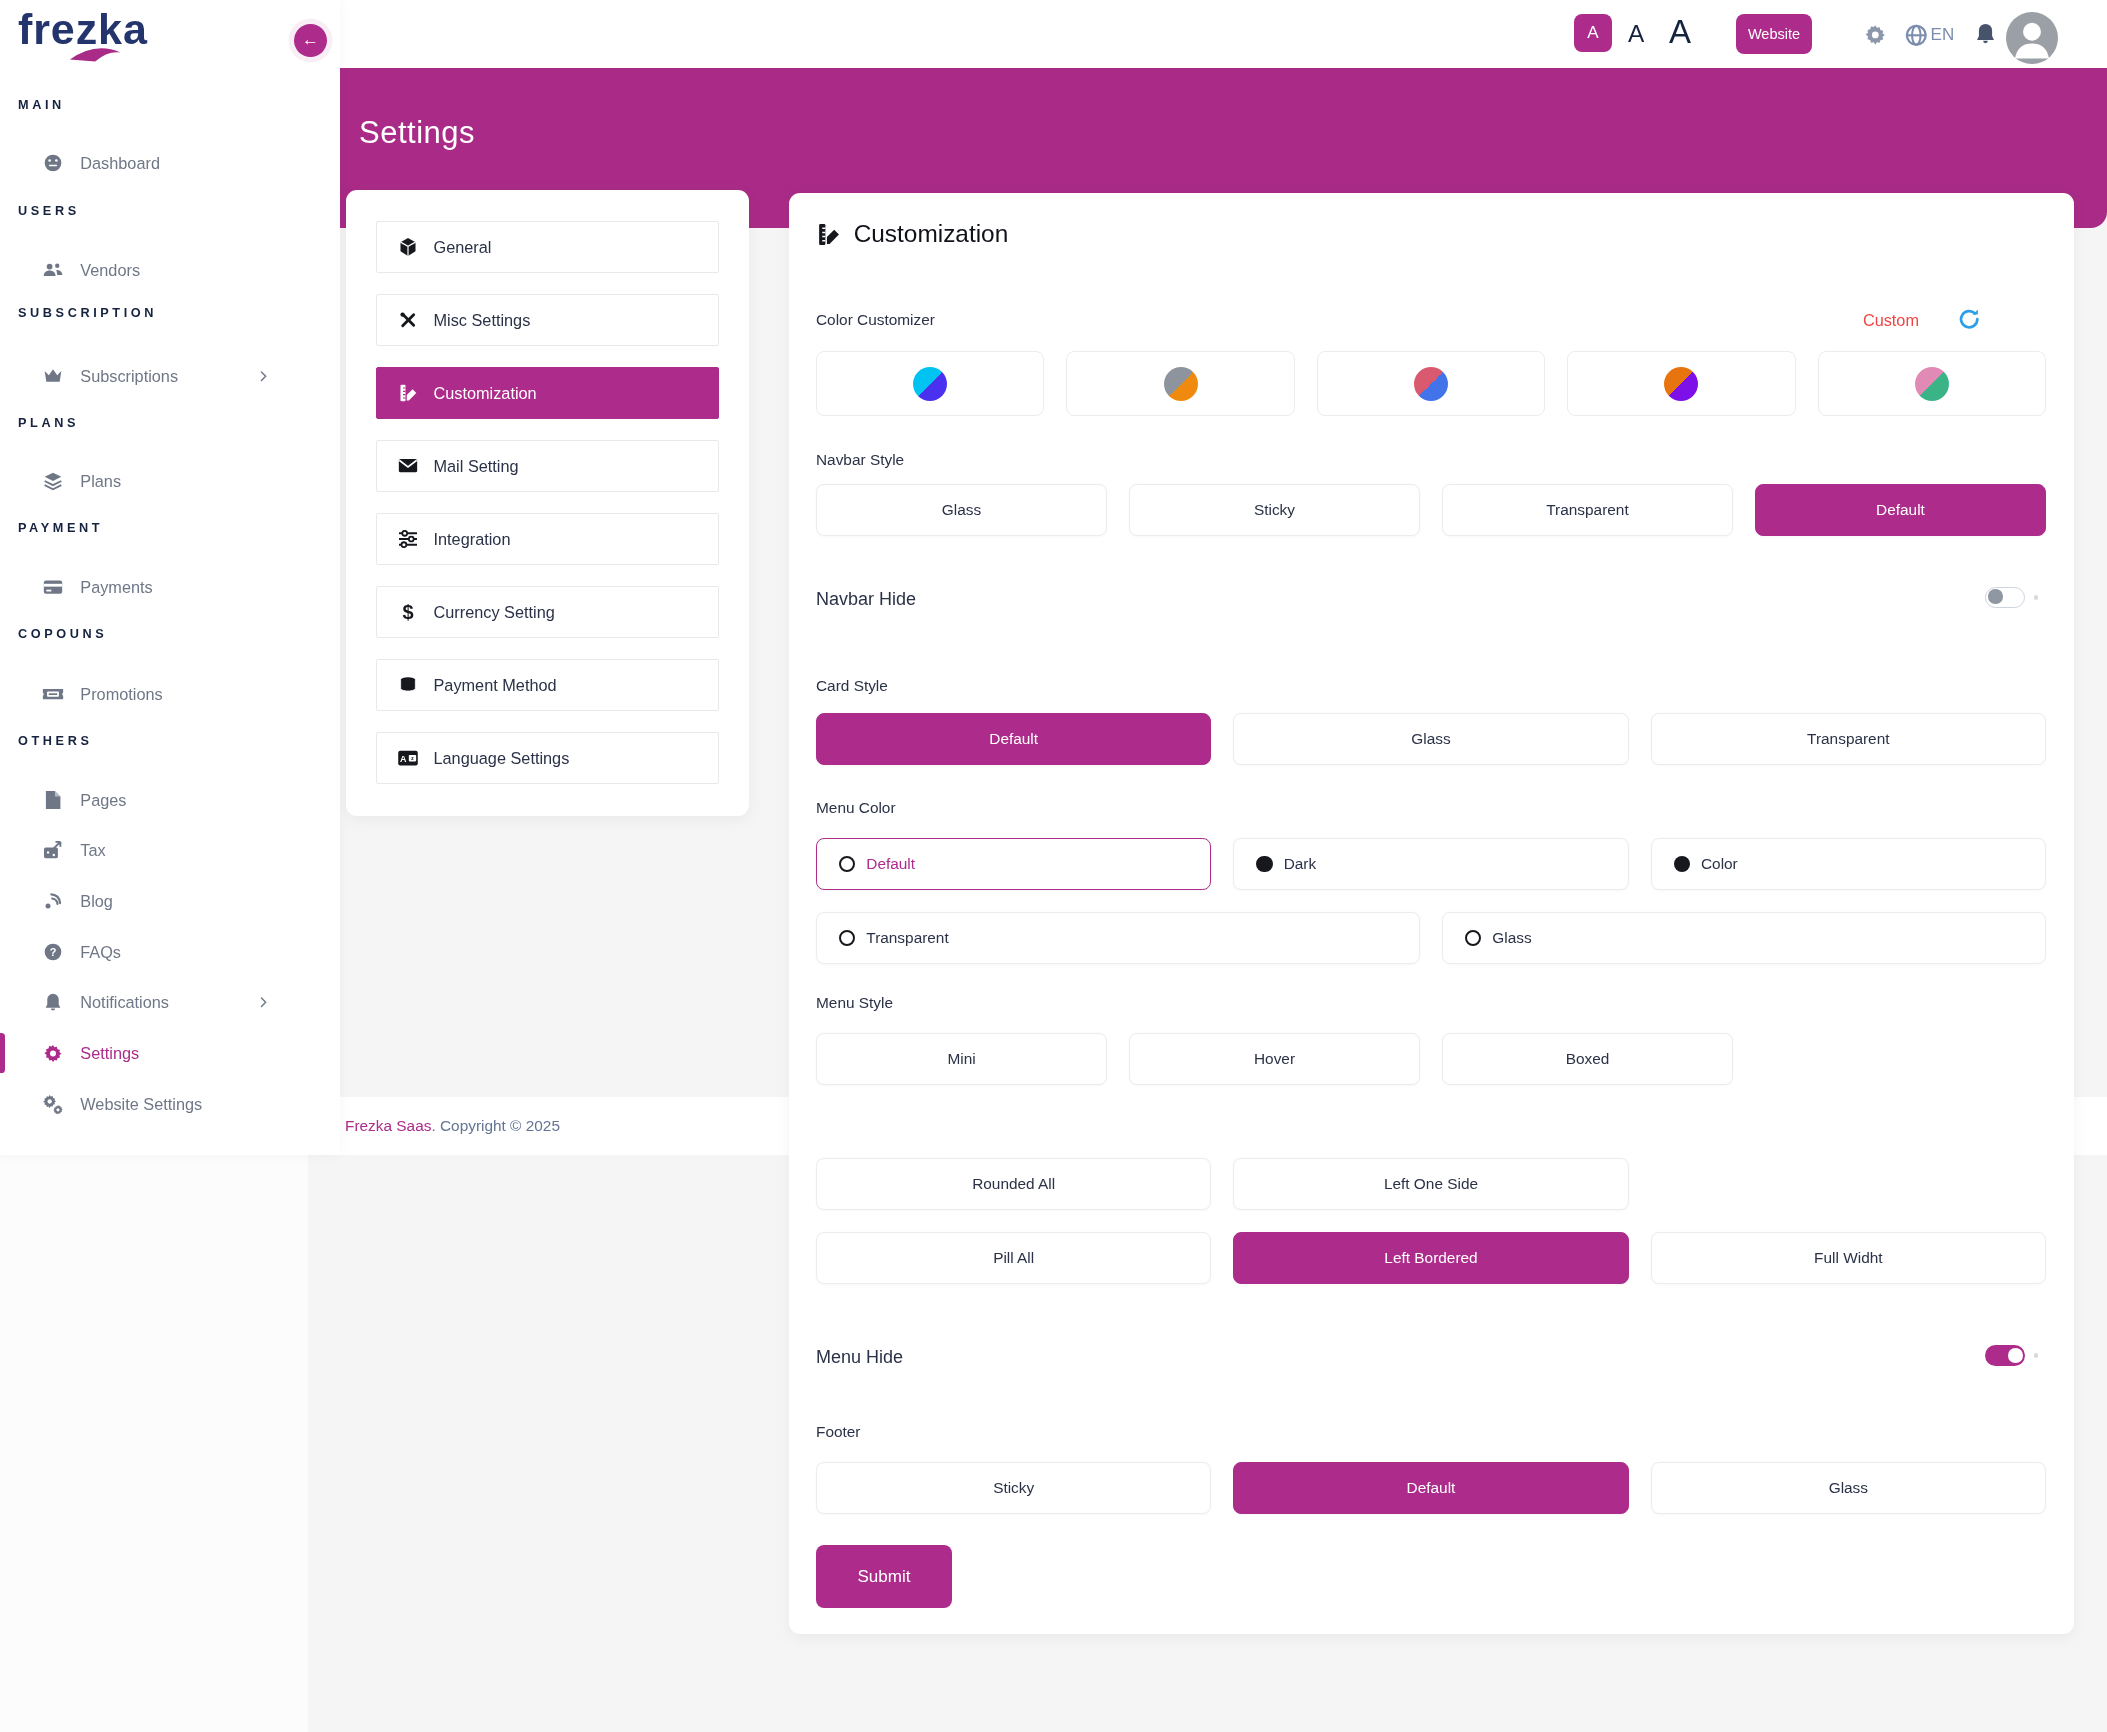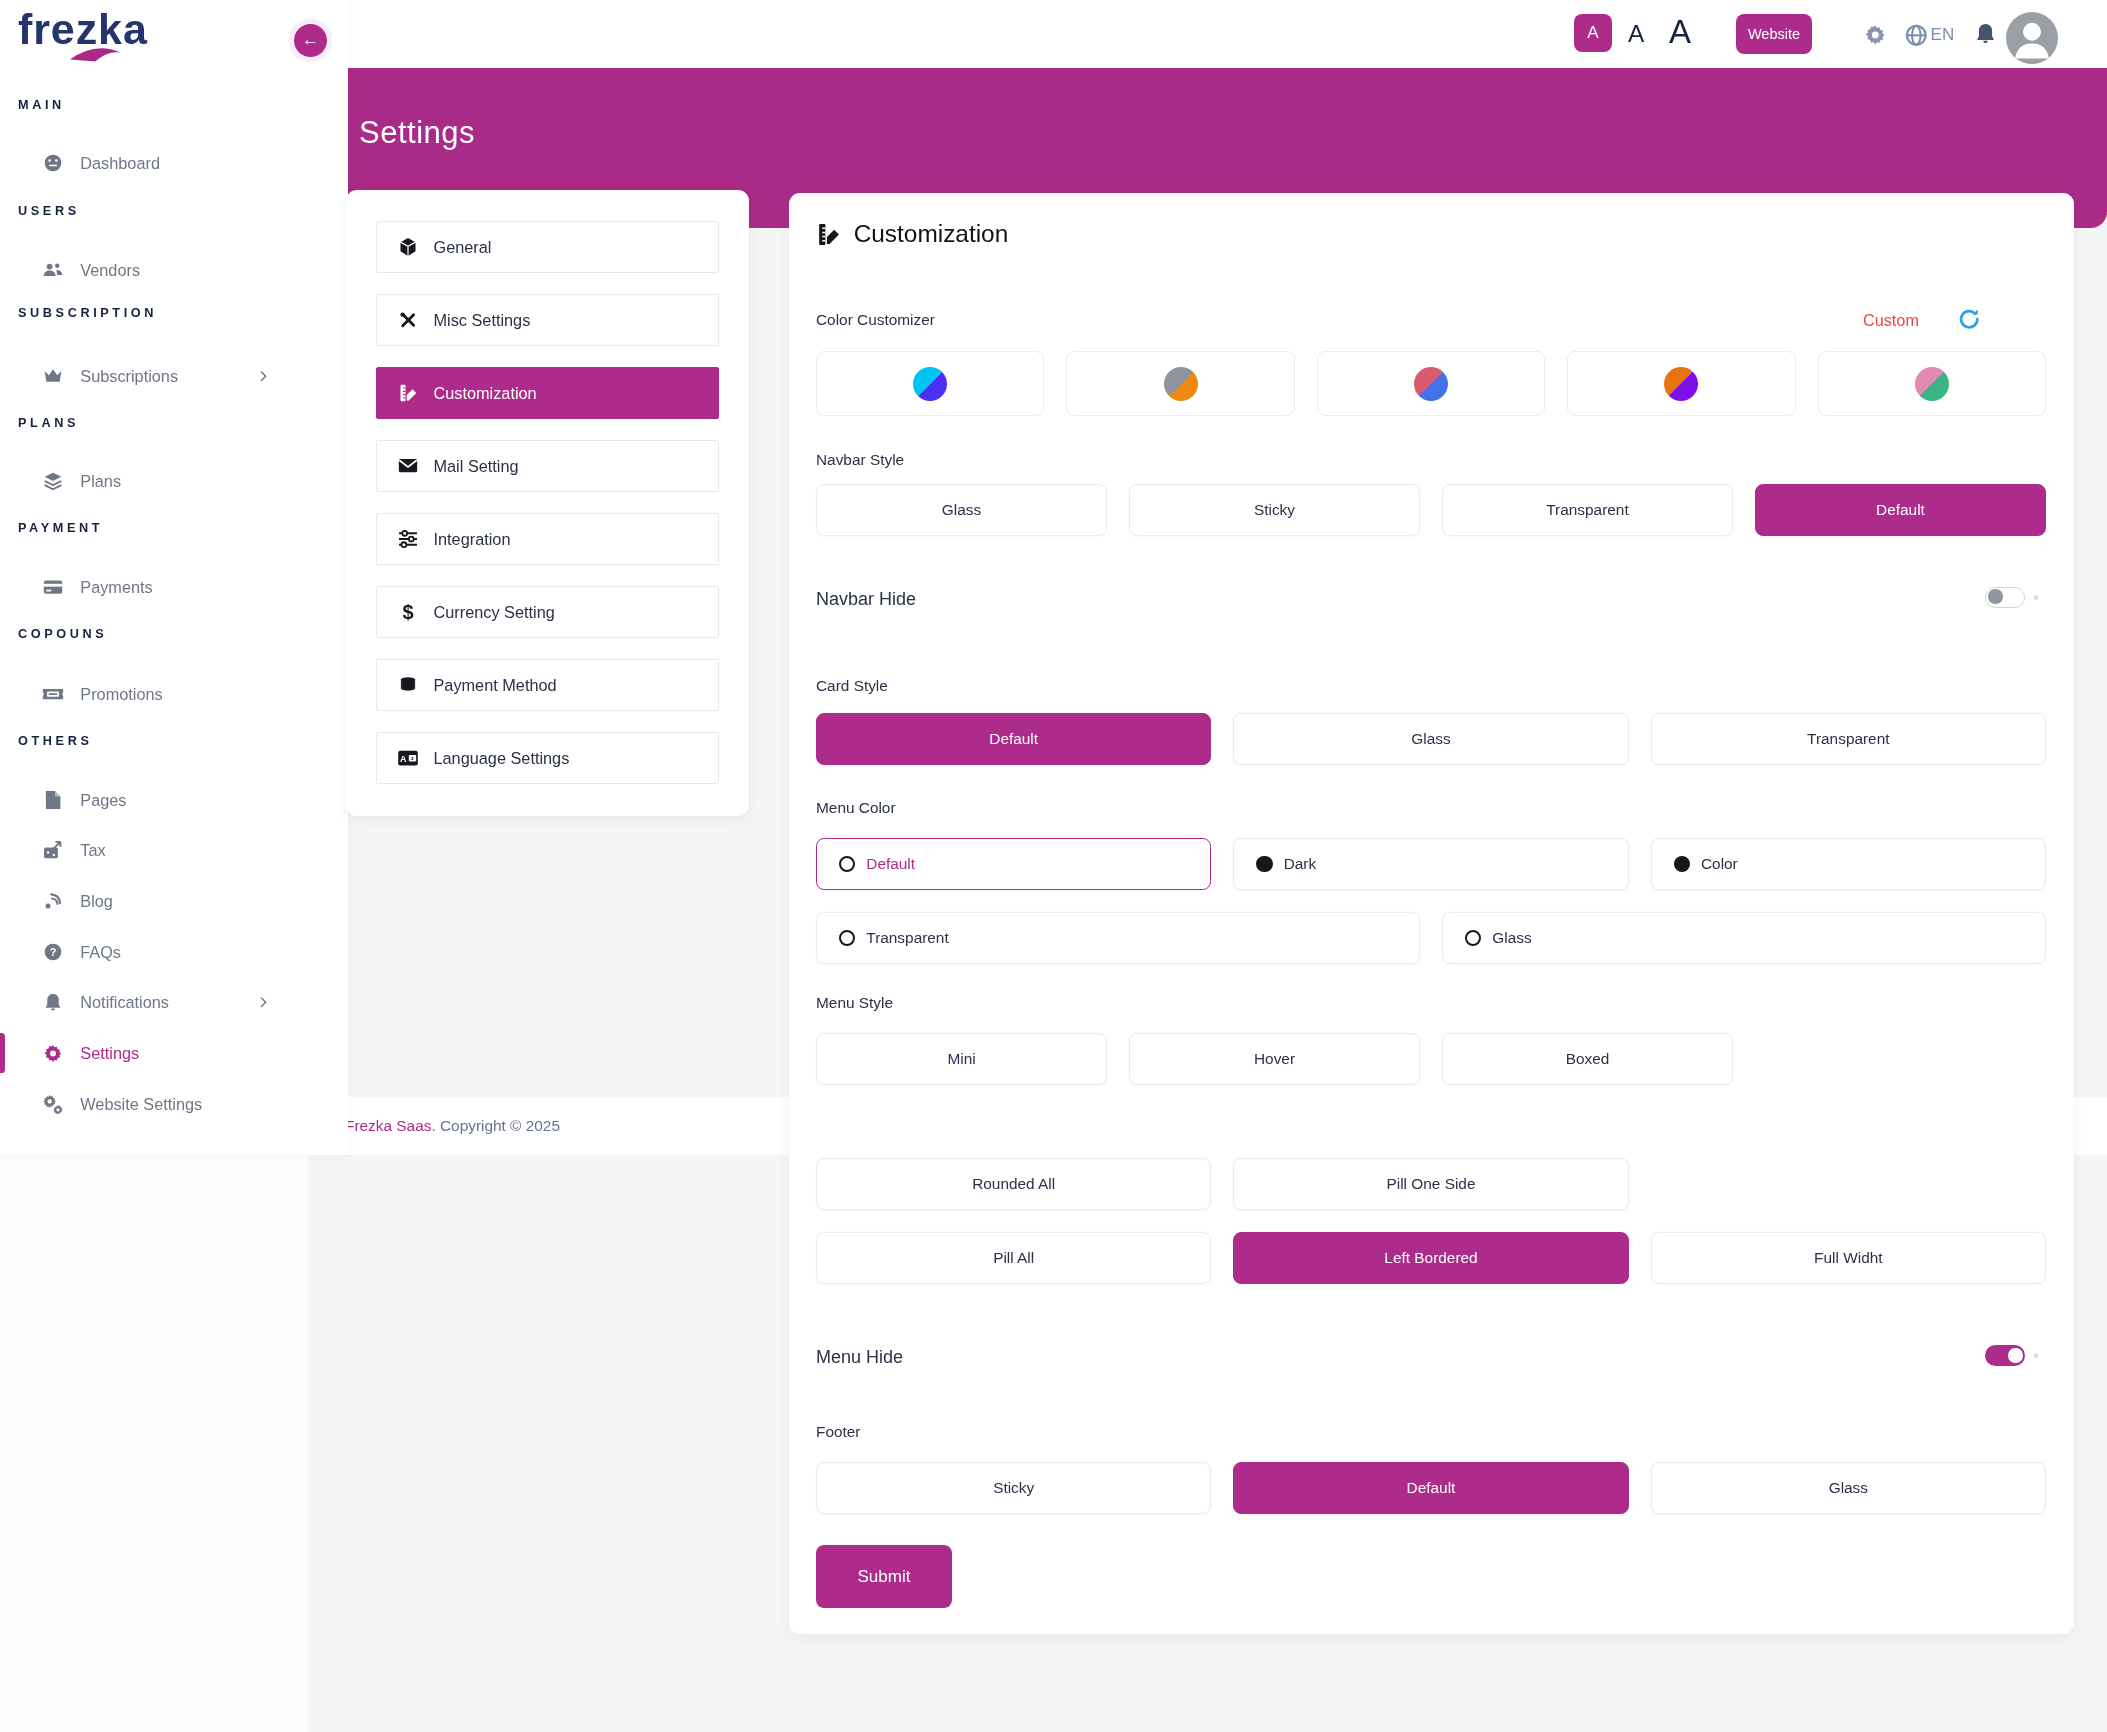--- a/index.html
+++ b/index.html
@@ -3,21 +3,21 @@
 <meta charset="utf-8">
 <style>
   html,body{margin:0;padding:0;background:#fcfcfc;font-family:"Liberation Sans",sans-serif;}
   .page{position:relative;width:2108px;height:1732px;overflow:hidden;background:#fcfcfc;}
 
   
   .content-bg{position:absolute;left:308px;top:68px;width:1799px;height:1664px;background:#f5f5f6;}
   .topbar{position:absolute;left:308px;top:0;width:1799px;height:68px;background:#ffffff;}
   .banner{position:absolute;left:308px;top:68px;width:1799px;height:160px;background:#a92b87;border-radius:0 0 16.3px 16.3px;}
   .banner-title{position:absolute;left:51px;top:47px;color:#ffffff;font-size:31px;font-weight:500;letter-spacing:0.5px;}
-  .sidebar{position:absolute;left:0;top:0;width:340px;height:1155px;background:#ffffff;box-shadow:0 0 12.7px rgba(0,0,0,.04);padding-left:8px;}
+  .sidebar{position:absolute;left:0;top:0;width:340px;height:1155px;background:#ffffff;box-shadow:0 0 12.7px rgba(0,0,0,.04);}
   .footerbar{position:absolute;left:308px;top:1097px;width:1799px;height:58px;background:#ffffff;display:flex;align-items:center;font-size:15.4px;color:#647492;}
 
   
   .logo{position:absolute;left:18px;top:5.4px;font-size:43px;font-weight:bold;color:#24356e;letter-spacing:0.9px;}
   .logo .swoosh{position:absolute;left:50px;top:42px;}
   .side-section{position:absolute;left:18px;font-size:12.7px;font-weight:bold;color:#16233f;letter-spacing:3.6px;height:18px;line-height:18px;}
   .side-item{position:absolute;left:0;width:308px;height:40px;display:flex;align-items:center;color:#6f7787;font-size:16.3px;cursor:pointer;}
   .side-item .ic{width:22px;margin-left:42px;margin-right:16.3px;display:flex;justify-content:center;align-items:center;color:#6f7787;}
   .side-item .chev{margin-left:auto;margin-right:38px;color:#6f7787;}
   .side-item.active{color:#ad2b8b;}
@@ -490,21 +490,21 @@
         </div>
       <div class="opt">
           <span>Boxed</span>
         </div>
     </div>
     <div class="mc row cols3" style="top:965px">
       <div class="opt">
           <span>Rounded All</span>
         </div>
       <div class="opt">
-          <span>Pill One Side</span>
+          <span>Left One Side</span>
         </div>
     </div>
     <div class="mc row cols3" style="top:1039px">
       <div class="opt">
           <span>Pill All</span>
         </div>
       <div class="opt active">
           <span>Left Bordered</span>
         </div>
       <div class="opt">

